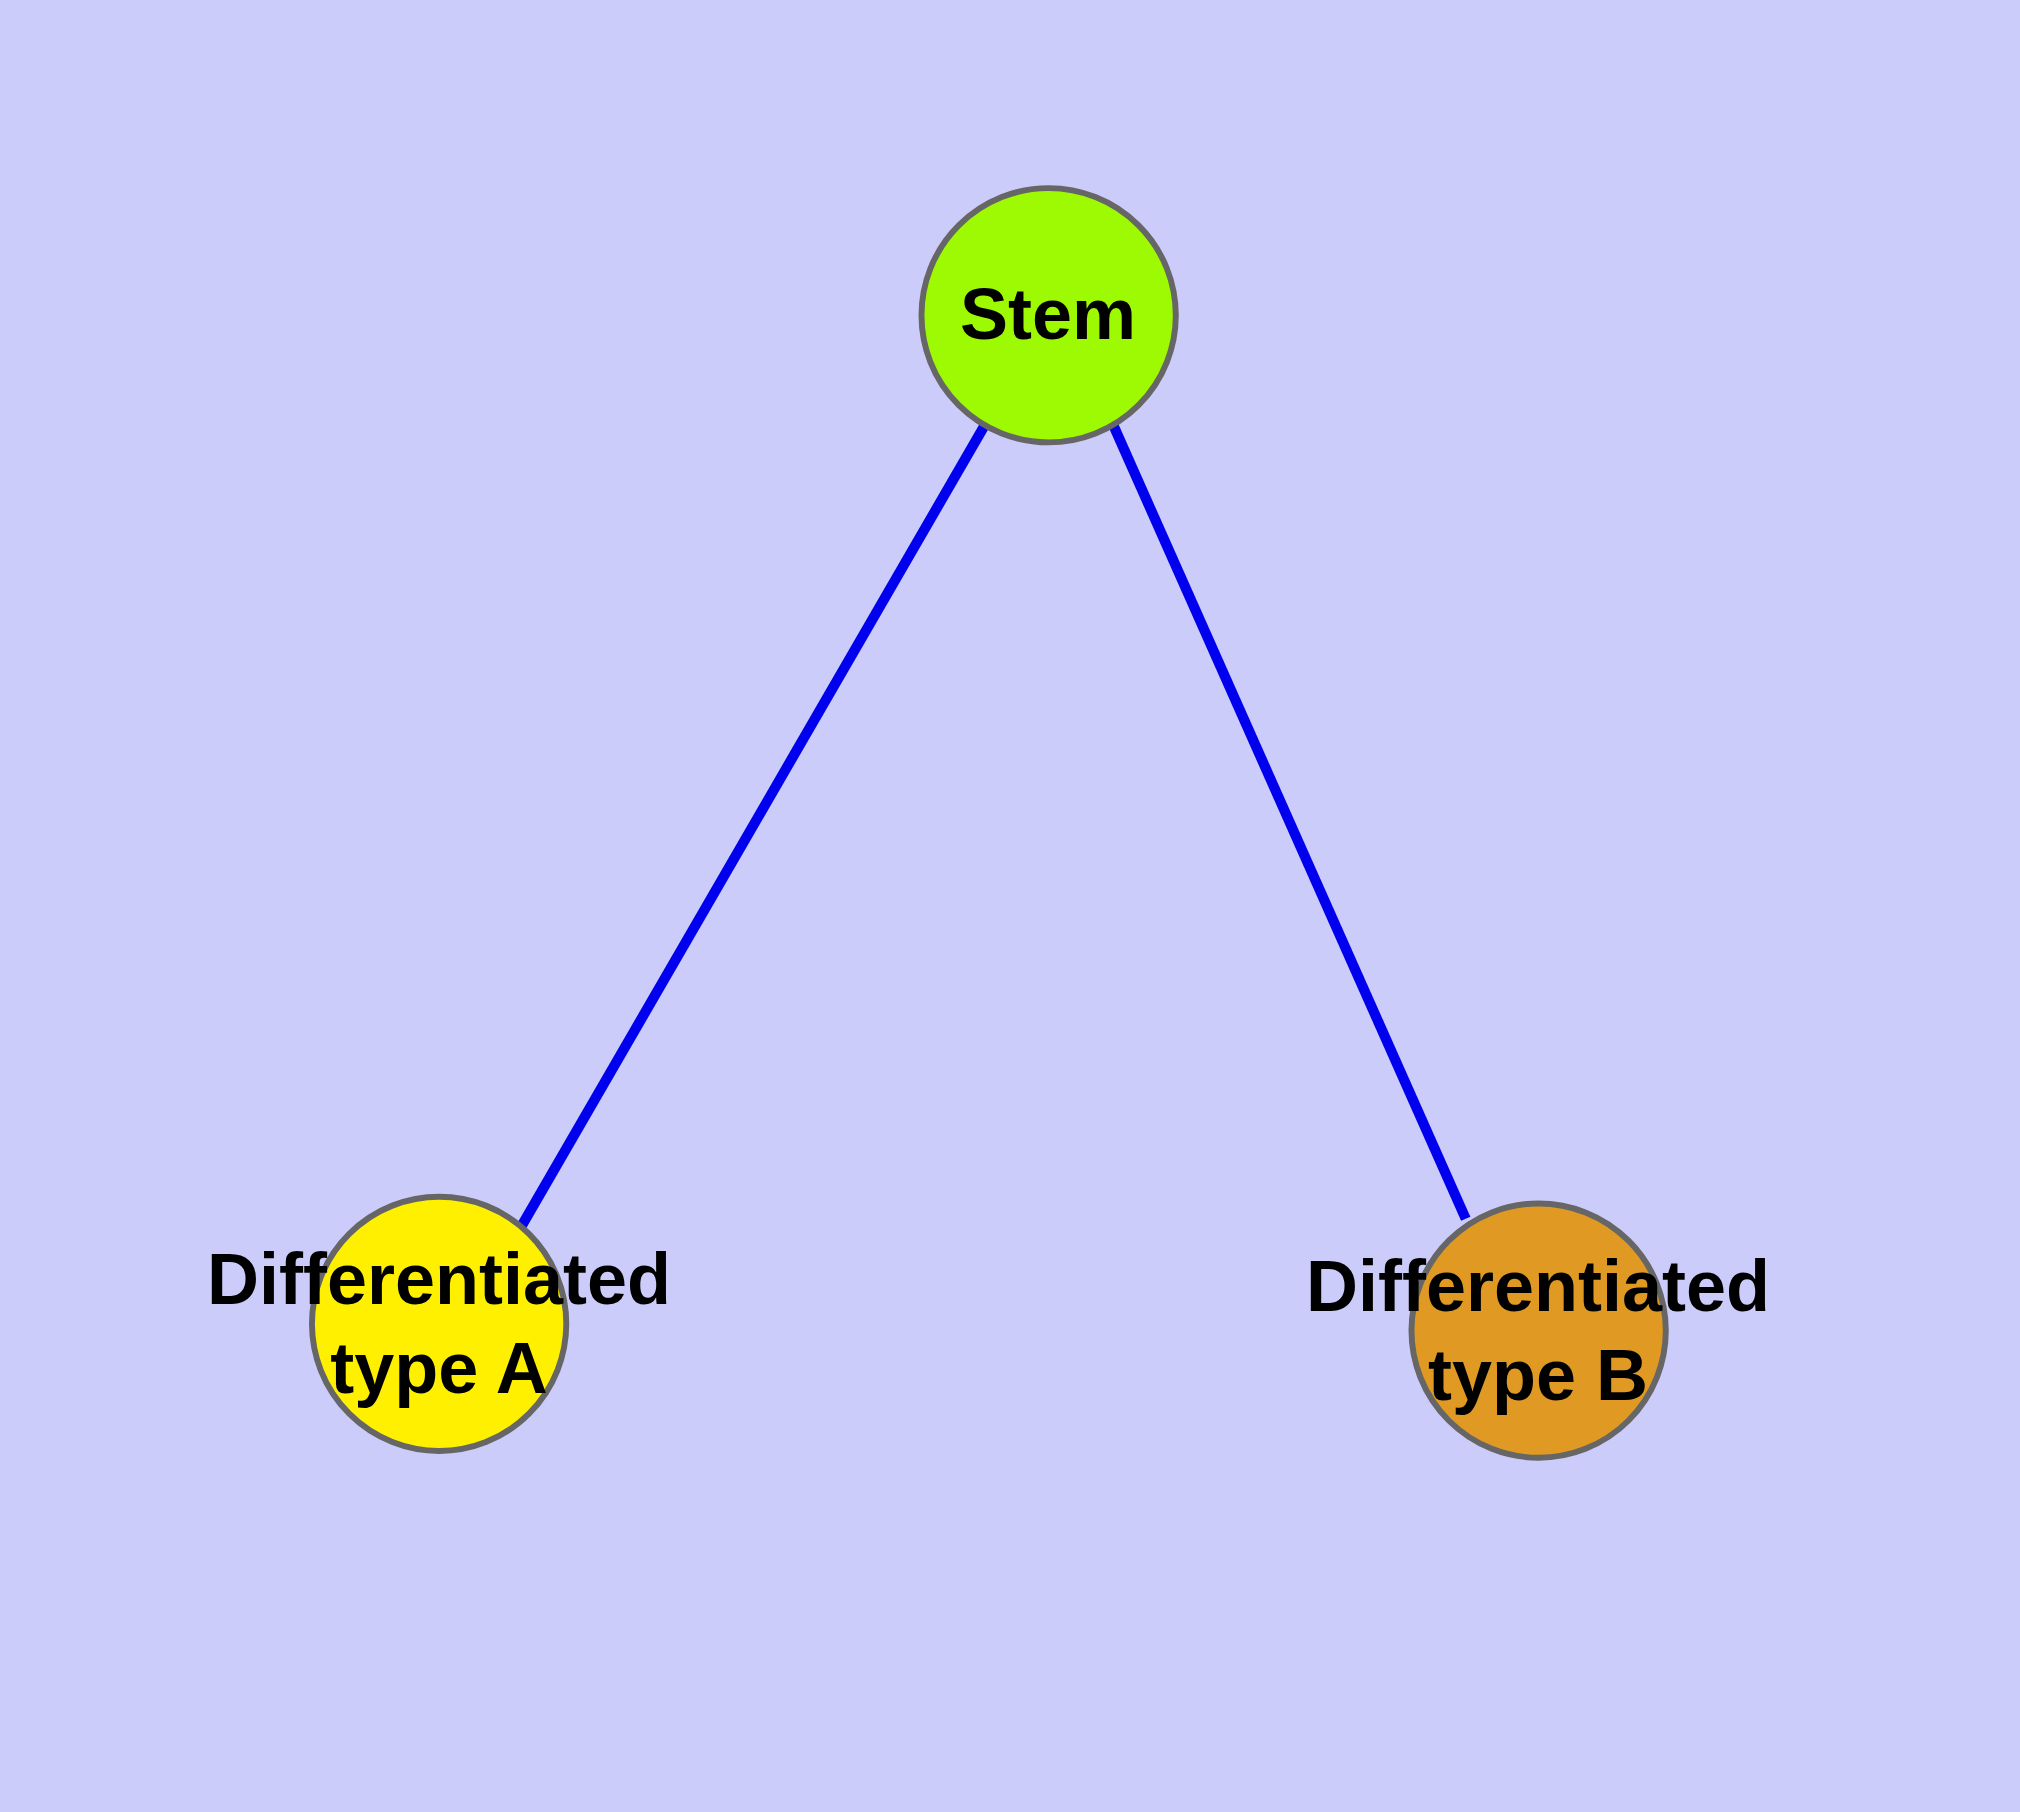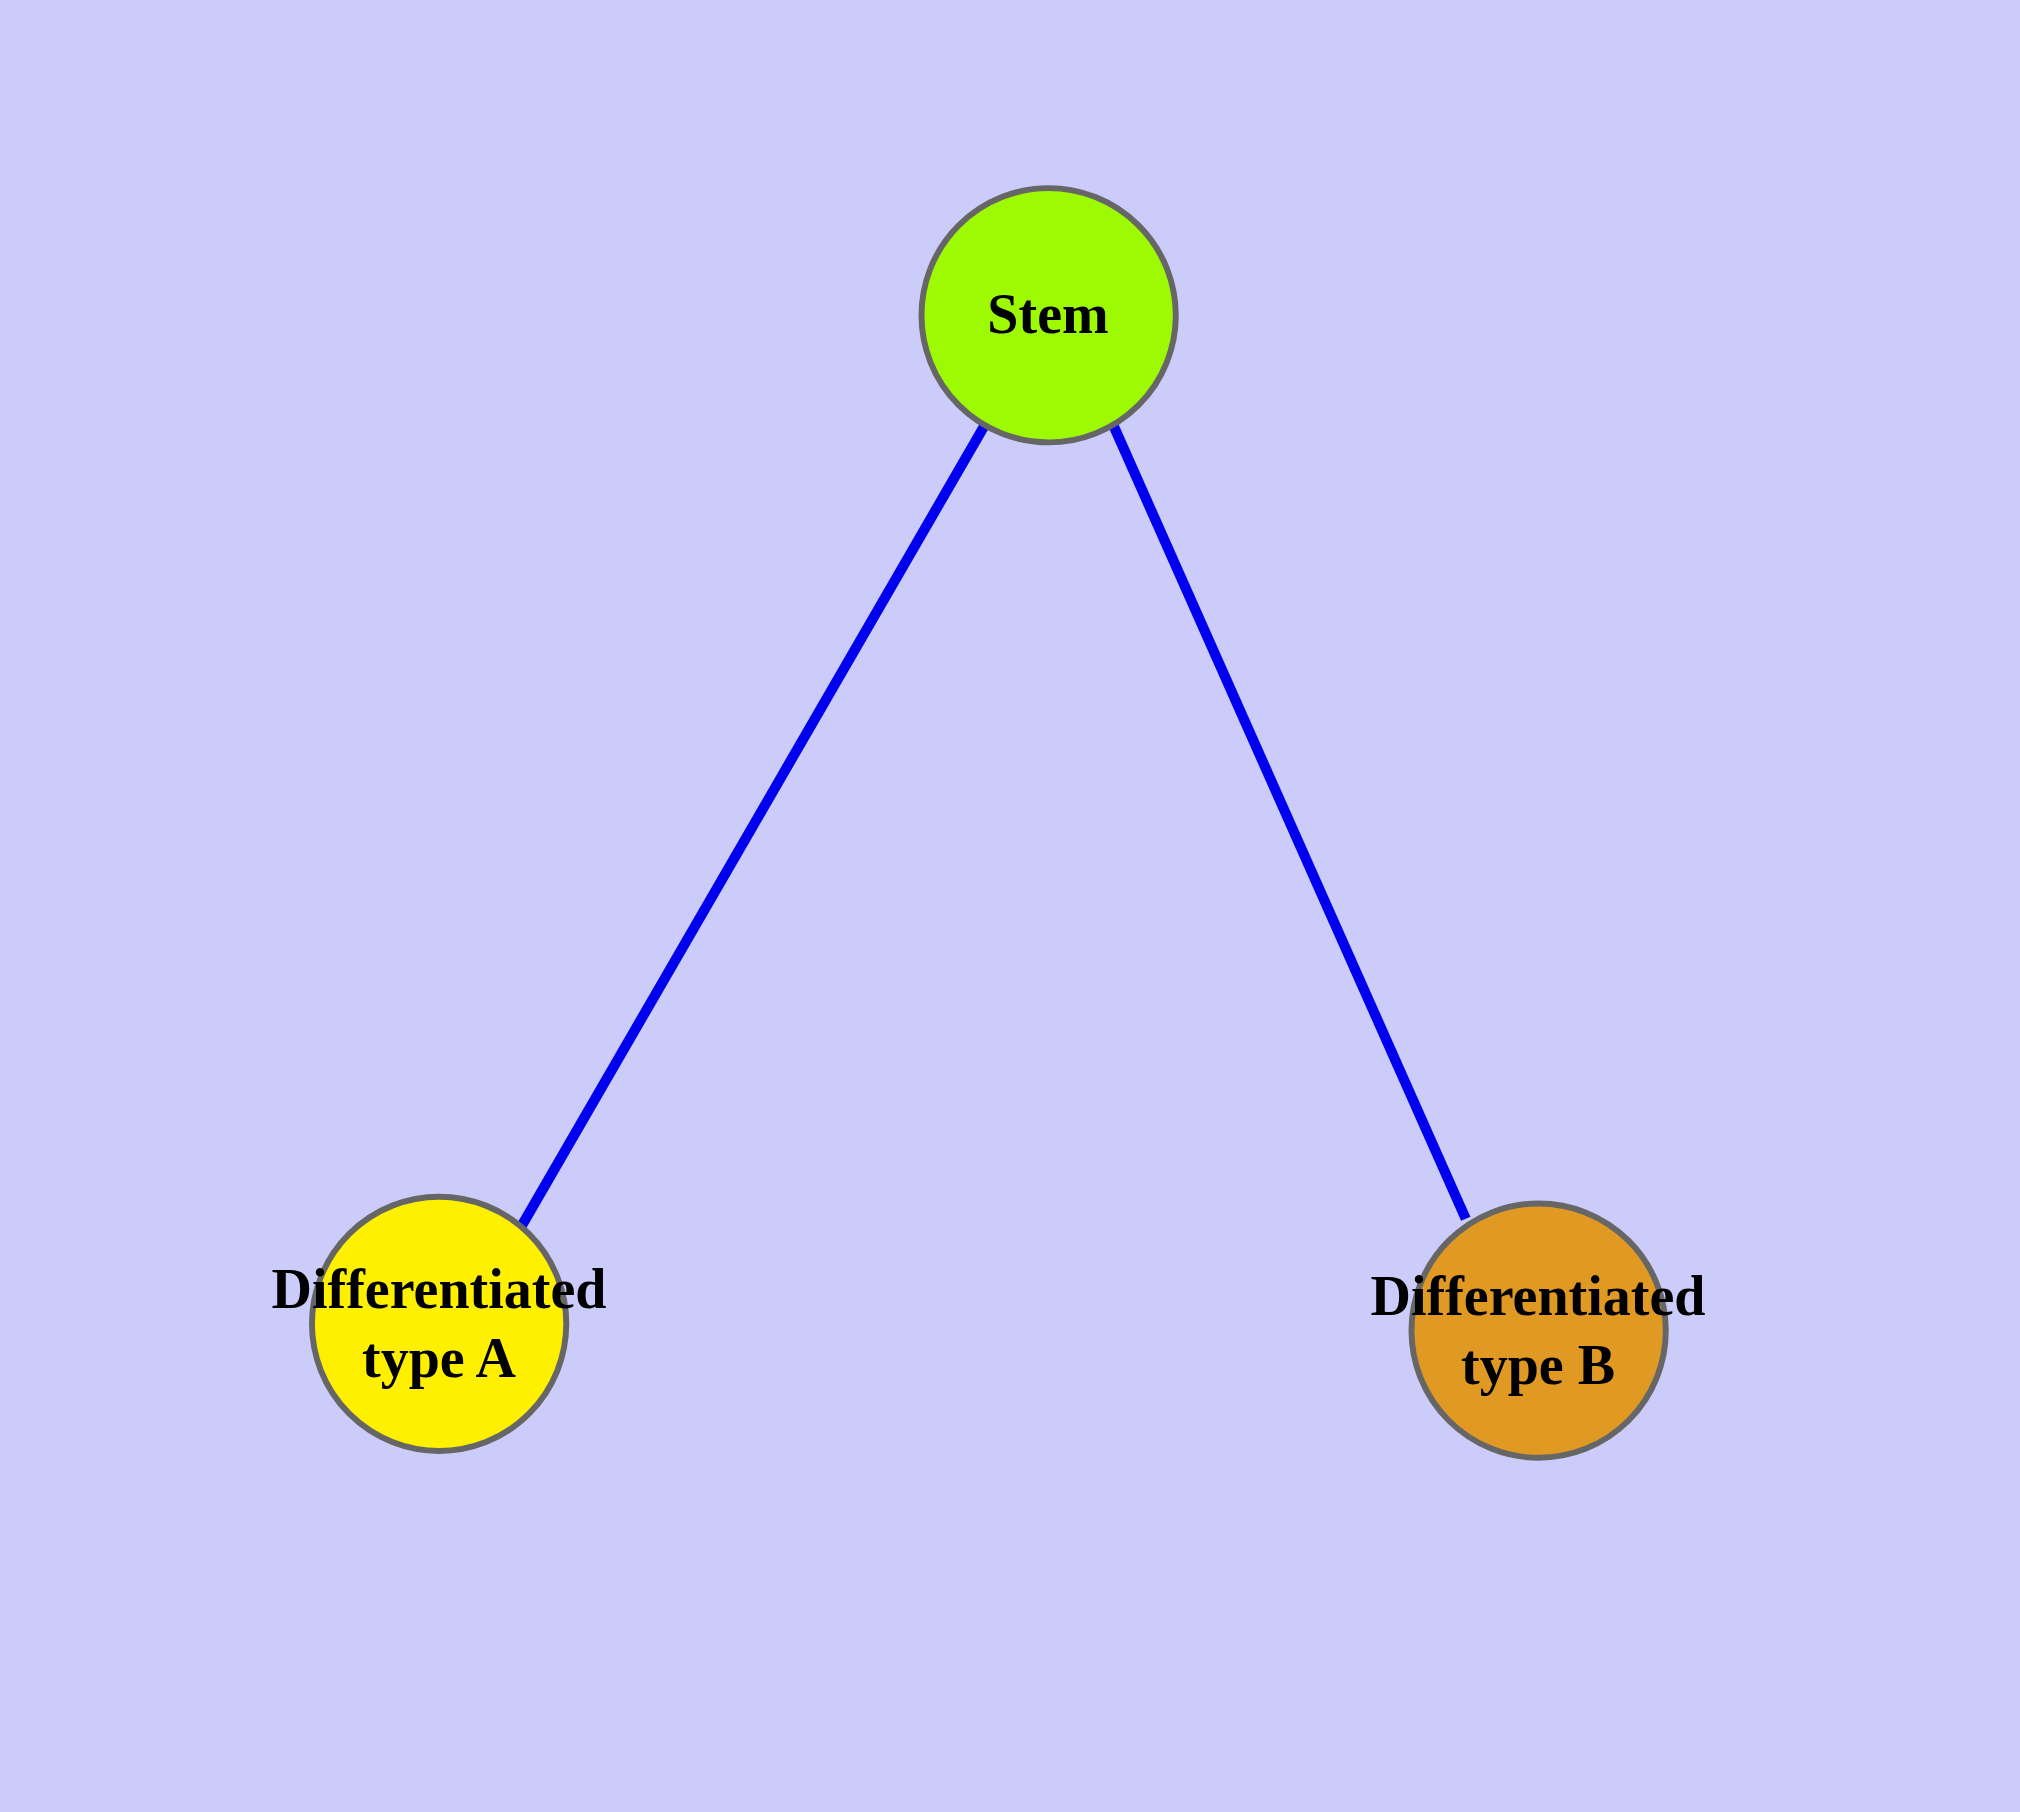--- a/index.html
+++ b/index.html
@@ -28,22 +28,21 @@
     text-align: center;
     font-family: "Liberation Sans", sans-serif;
     font-weight: bold;
     color: #000000;
     white-space: pre;
     line-height: 1.24;
     pointer-events: none;
     transform: translate(-50%, -50%);
   }
   .node-label.big {
-    font-size: 56px;
-    font-family: Liberation Serif, serif;
+    font-size: 72px;
   }
 </style>
 </head>
 <body style="background: rgb(204, 204, 250);">
 
 <div id="canvas" style="width: 2021px; height: 1812px;">
 
   <svg id="graph-svg" viewBox="0 0 2384 2138" preserveAspectRatio="none" style="width: 2021px; height: 1812px;">
     <rect id="bg-rect" x="0" y="0" width="2384" height="2138" fill="#CCCCFA"></rect>
     <g id="edge-layer">

